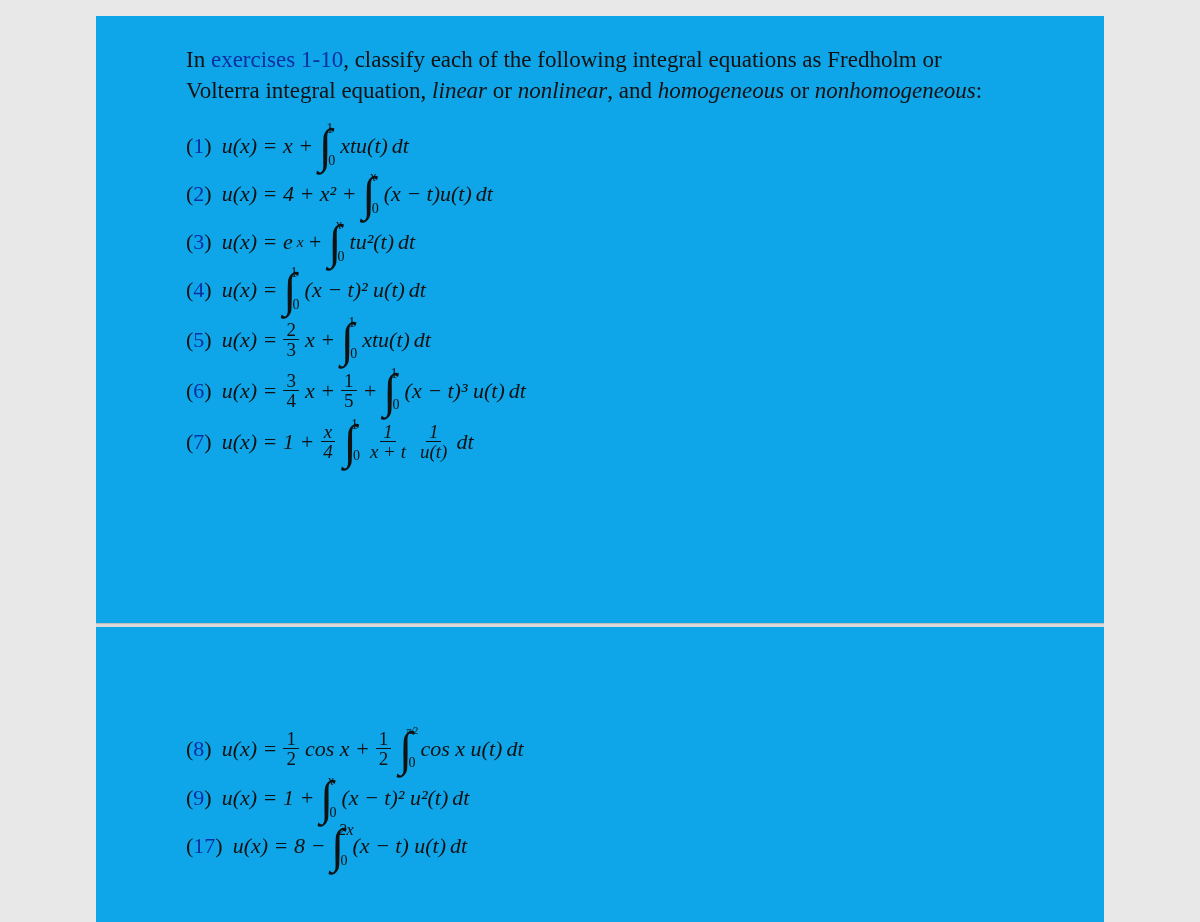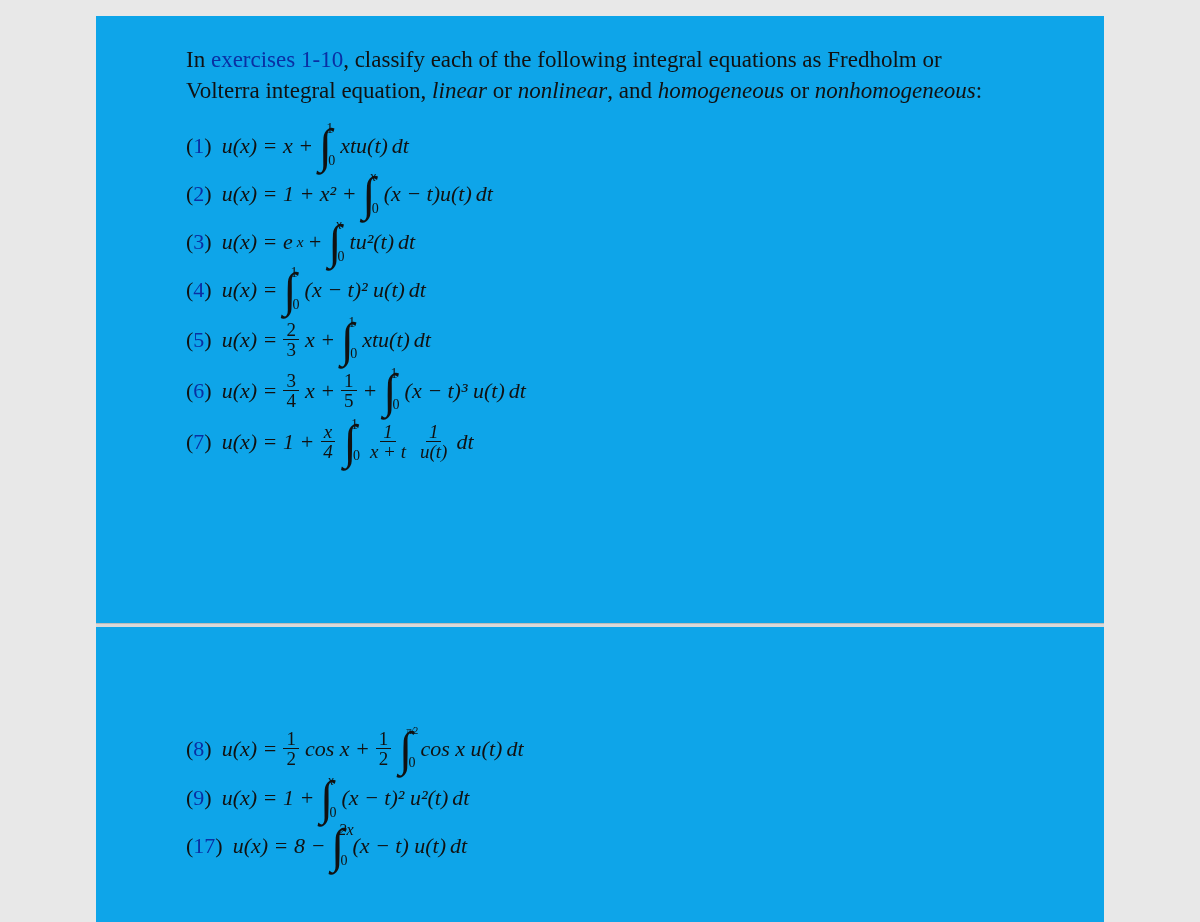--- a/index.html
+++ b/index.html
@@ -105,21 +105,21 @@
       <span class="italic">u(x) = x +</span>
       <span class="intg">
         <span class="sym">∫<span class="ub">1</span><span class="lb">0</span></span>
       </span>
       <span class="italic">xtu(t)</span>
         <span class="italic"> dt</span>
     </div>
 
     <div class="eq-line">
       <span class="eq-num">(<span class="n">2</span>)</span>
-      <span class="italic">u(x) = 1 + x² +</span>
+      <span class="italic">u(x) = 4 + x² +</span>
       <span class="intg">
         <span class="sym">∫<span class="ub italic">x</span><span class="lb">0</span></span>
       </span>
       <span class="italic">(x − t)u(t)</span>
         <span class="italic"> dt</span>
     </div>
 
     <div class="eq-line">
       <span class="eq-num">(<span class="n">3</span>)</span>
       <span class="italic">u(x) = e</span>

